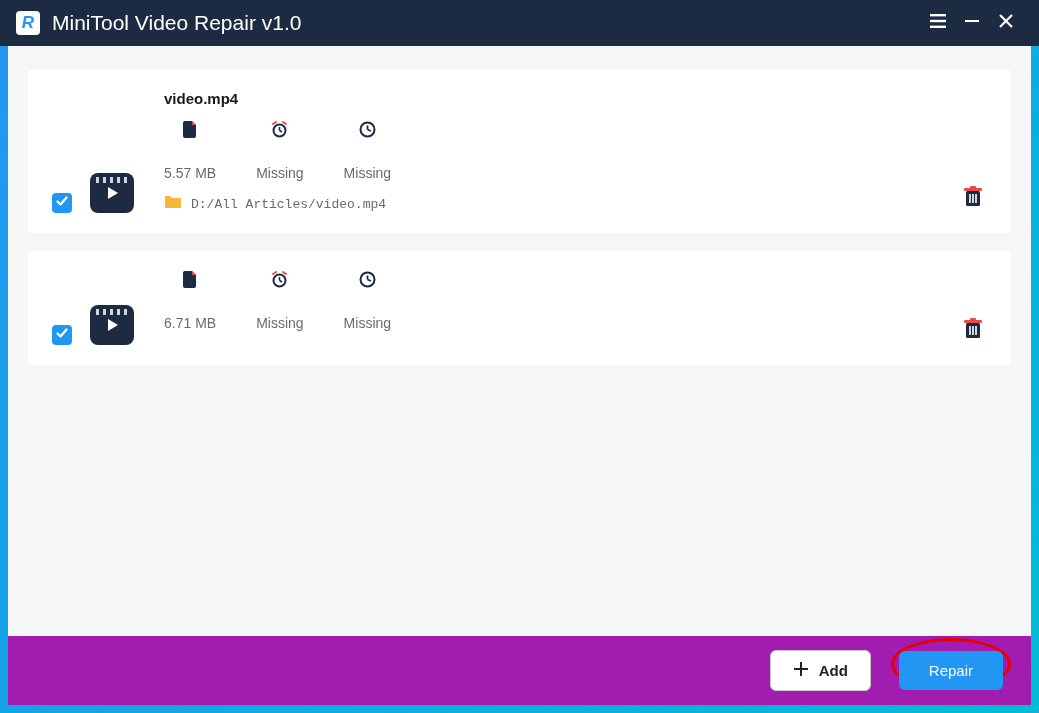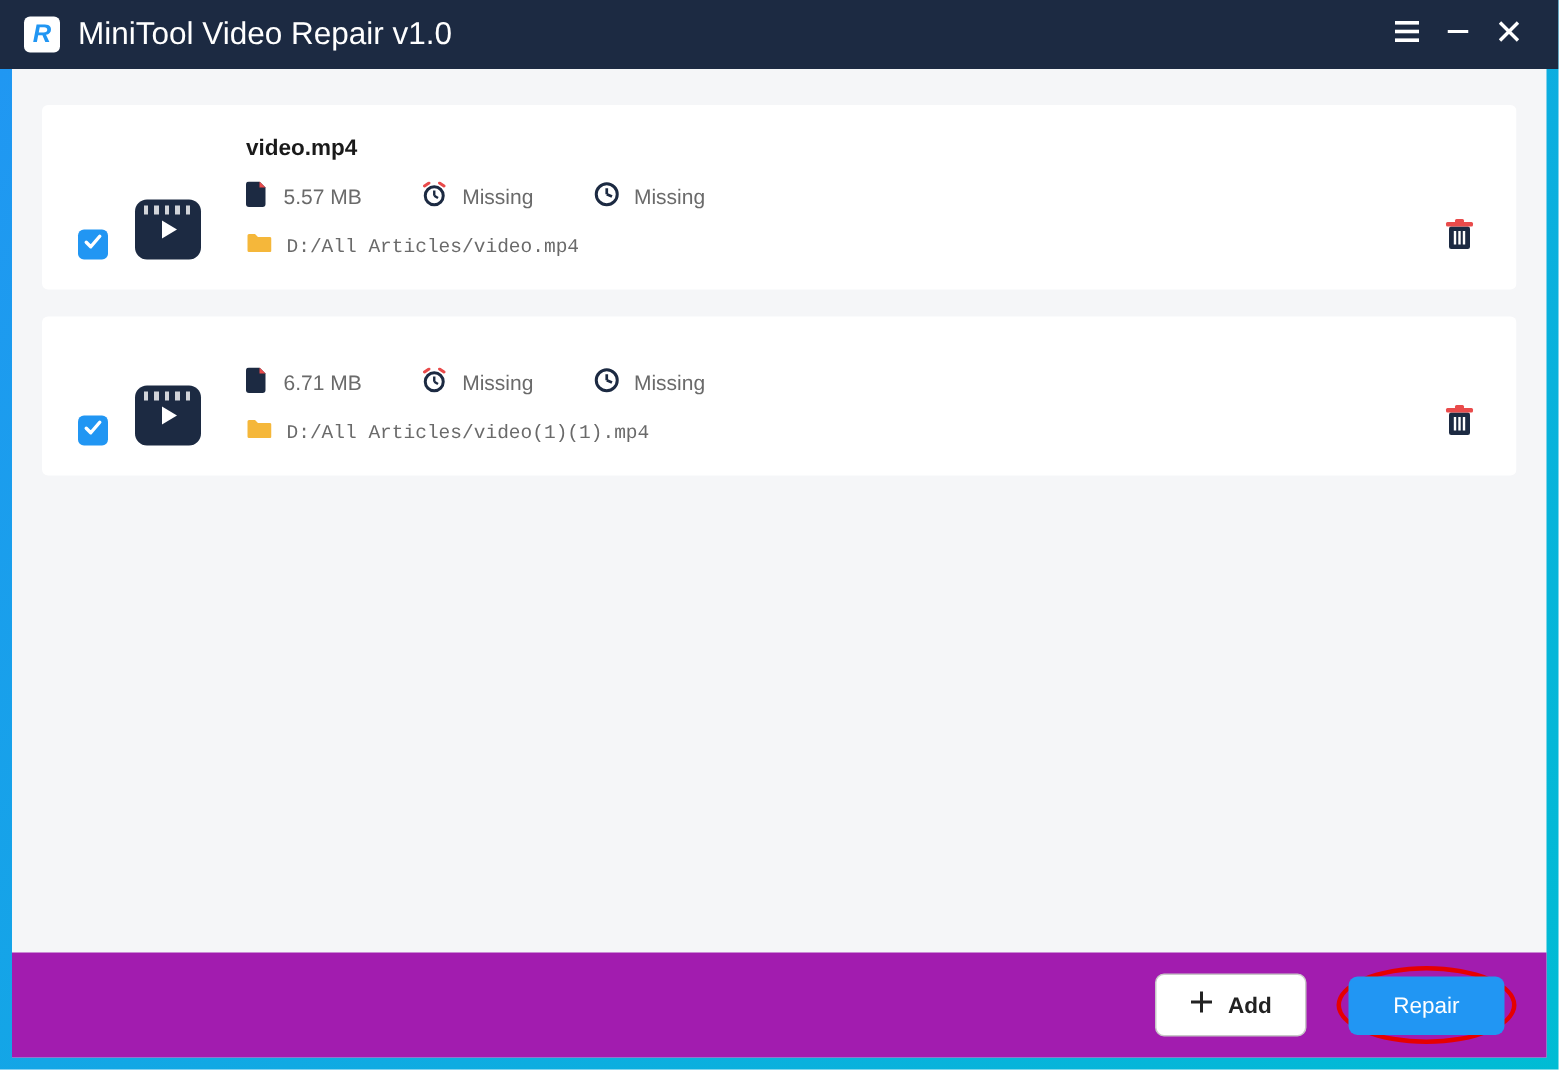--- a/index.html
+++ b/index.html
@@ -131,21 +131,22 @@
     display: flex;
     align-items: center;
     gap: 40px;
     margin-bottom: 14px;
     color: #6a6a6a;
     font-size: 14px;
   }
   .meta-item {
     display: flex;
     align-items: center;
-    gap: 10px;
+    gap: 24px;
+    flex-direction: column;
   }
   .file-path-row {
     display: flex;
     align-items: center;
     gap: 10px;
     color: #6a6a6a;
     font-size: 13px;
     font-family: Liberation Mono, monospace;
   }
   .delete-btn {
@@ -196,21 +197,21 @@
     position: absolute;
     border: 3px solid #e60000;
     border-radius: 50%;
     width: 120px;
     height: 52px;
     pointer-events: none;
   }
   .repair-wrap {
     position: relative;
     display: flex;
-    align-items: center;
+    align-items: flex-end;
     justify-content: center;
   }
 </style>
 </head>
 <body>
 
 <div class="app-container">
 
   <div class="titlebar">
     <div class="titlebar-logo">R</div>
@@ -357,28 +358,20 @@
               <span>
                 <svg width="17" height="17" viewBox="0 0 17 17">
                     <circle cx="8.5" cy="8.5" r="7" fill="none" stroke="#1c2a42" stroke-width="2"></circle>
                     <line x1="8.5" y1="8.5" x2="8.5" y2="4.5" stroke="#1c2a42" stroke-width="1.8"></line>
                     <line x1="8.5" y1="8.5" x2="12" y2="10" stroke="#1c2a42" stroke-width="1.8"></line>
                   </svg>
               </span>
               <span>Missing</span>
             </div>
           </div>
-          <div class="file-path-row">
-            <span>
-              <svg width="17" height="14" viewBox="0 0 17 14">
-                  <path d="M1 2 a1 1 0 0 1 1 -1 h4 l2 2 h8 a1 1 0 0 1 1 1 v8 a1 1 0 0 1 -1 1 h-14 a1 1 0 0 1 -1 -1 z" fill="#f5b73a"></path>
-                </svg>
-            </span>
-            <span>D:/All Articles/video(1)(1).mp4</span>
-          </div>
         </div>
         <div class="delete-btn">
           <span>
             <svg width="20" height="22" viewBox="0 0 20 22">
                 <rect x="3" y="5" width="14" height="15" rx="1.5" fill="#1c2a42"></rect>
                 <rect x="1" y="2" width="18" height="3" rx="1" fill="#e94b4b"></rect>
                 <rect x="7" y="0" width="6" height="3" rx="1" fill="#e94b4b"></rect>
                 <rect x="6.2" y="8" width="1.6" height="9" fill="#fff"></rect>
                 <rect x="9.2" y="8" width="1.6" height="9" fill="#fff"></rect>
                 <rect x="12.2" y="8" width="1.6" height="9" fill="#fff"></rect>

